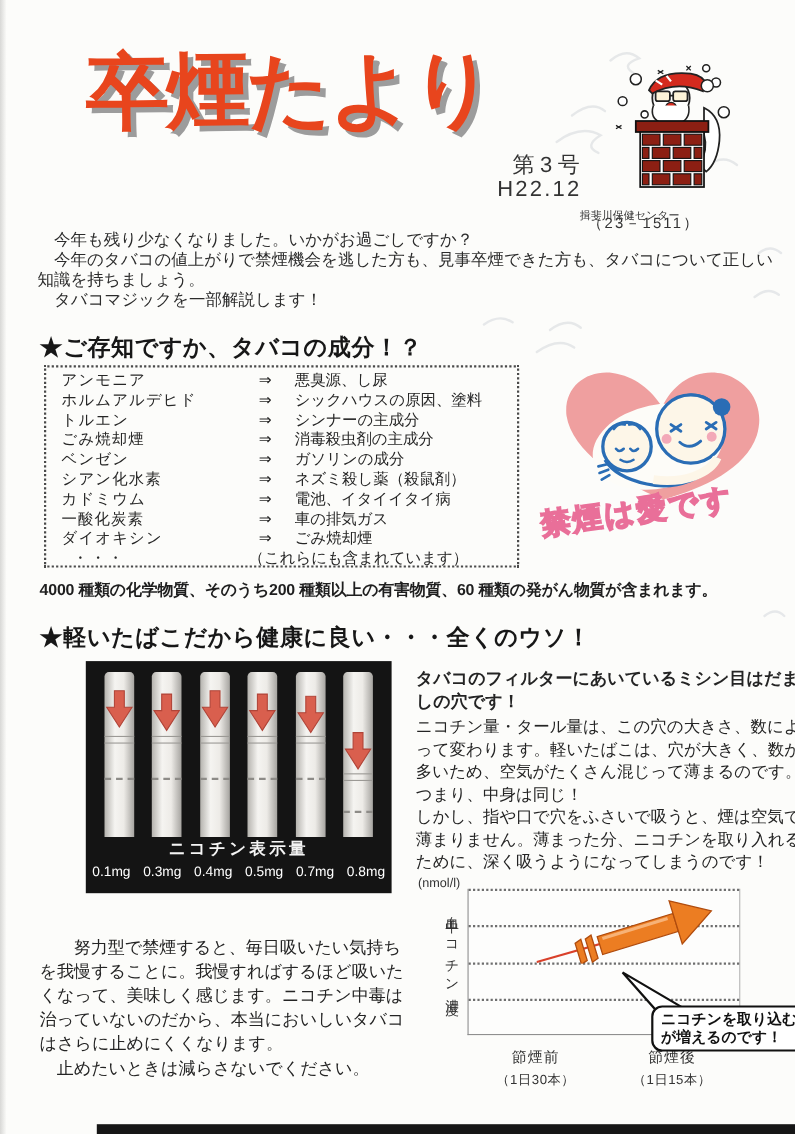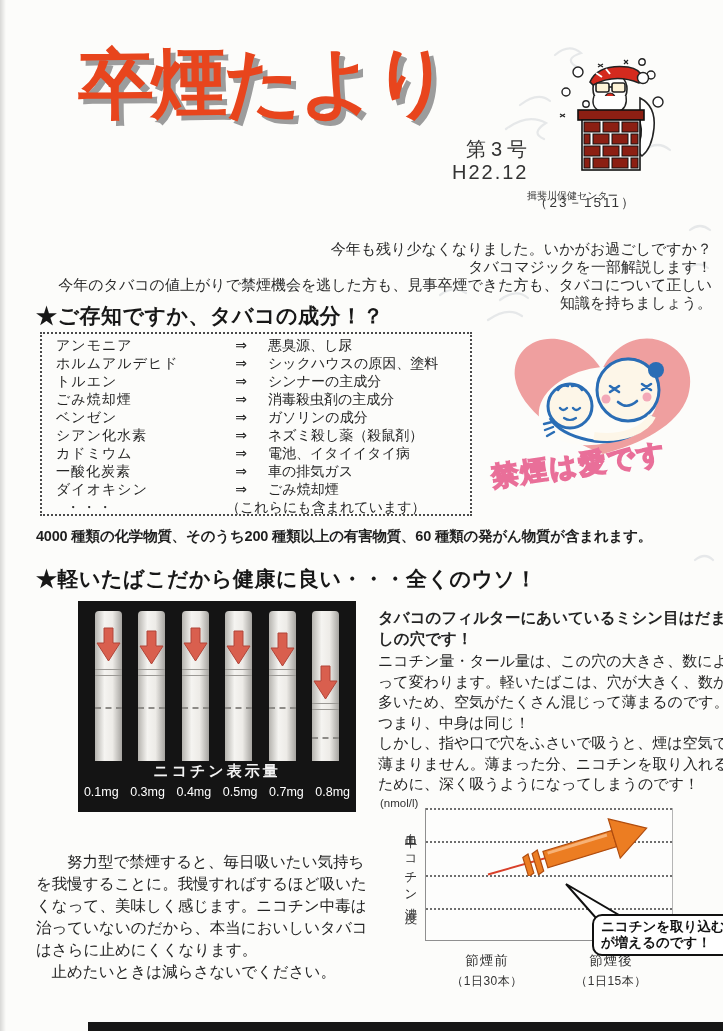--- a/index.html
+++ b/index.html
@@ -10,21 +10,21 @@
   
   .title{position:absolute;left:78px;top:34px;font-size:76px;font-weight:900;line-height:1.3;
          color:#e8451d;letter-spacing:-3px;text-shadow:5px 5px 0 #9c9c9c;transform:rotate(-0.6deg);white-space:nowrap;}
   .issue-no{position:absolute;left:466px;top:136px;font-size:20px;color:#333;letter-spacing:5px;}
   .issue-date{position:absolute;left:452px;top:161px;font-size:20px;color:#333;letter-spacing:2px;}
   .santa{position:absolute;left:552px;top:58px;}
   .org-name{position:absolute;left:527px;top:189px;font-size:10px;color:#333;}
   .org-phone{position:absolute;left:534px;top:194px;font-size:13.5px;color:#333;letter-spacing:2px;}
 
   
-  .intro{position:absolute;left:34px;top:240px;width:678px;font-size:15px;line-height:18px;color:#2b2b2b;text-align:right;}
+  .intro{position:absolute;left:34px;top:210px;width:678px;font-size:15px;line-height:18px;color:#2b2b2b;}
   .intro p{margin:0;text-indent:1em;}
 
   
   .sec-h{position:absolute;font-weight:900;color:#171717;letter-spacing:0.5px;white-space:nowrap;}
   #sec1-h{left:36px;top:302px;font-size:21px;}
   #sec2-h{left:36px;top:565px;font-size:21px;}
   #sec3-h{left:36px;top:819px;font-size:22px;}
 
   
   .chem-table{position:absolute;left:40px;top:332px;width:432px;height:184px;border:2px dotted #4a4a4a;
@@ -172,22 +172,22 @@
           <rect x="79" y="100" width="7" height="10"></rect>
       </g>
     </g>
   </svg>
 
   <div class="org-name" data-name="organization-name">揖斐川保健センター</div>
   <div class="org-phone" data-name="organization-phone">（23－1511）</div>
 
   <div class="intro" data-name="intro-paragraphs">
     <p data-name="intro-line-1">今年も残り少なくなりました。いかがお過ごしですか？</p>
+    <p data-name="intro-line-2">今年のタバコの値上がりで禁煙機会を逃した方も、見事卒煙できた方も、タバコについて正しい知識を持ちましょう。</p>
     <p data-name="intro-line-3">タバコマジックを一部解説します！</p>
-    <p data-name="intro-line-2">今年のタバコの値上がりで禁煙機会を逃した方も、見事卒煙できた方も、タバコについて正しい知識を持ちましょう。</p>
   </div>
 
   <div class="sec-h" id="sec1-h" data-name="section-heading-ingredients">★ご存知ですか、タバコの成分！？</div>
 
   <div class="chem-table" data-name="chemical-table">
     <div data-name="chemical-rows">
 
     <div class="chem-row" data-name="table-row">
         <span class="a" data-name="chemical-name">アンモニア</span>
         <span class="arr" data-name="double-arrow-icon">⇒</span>

